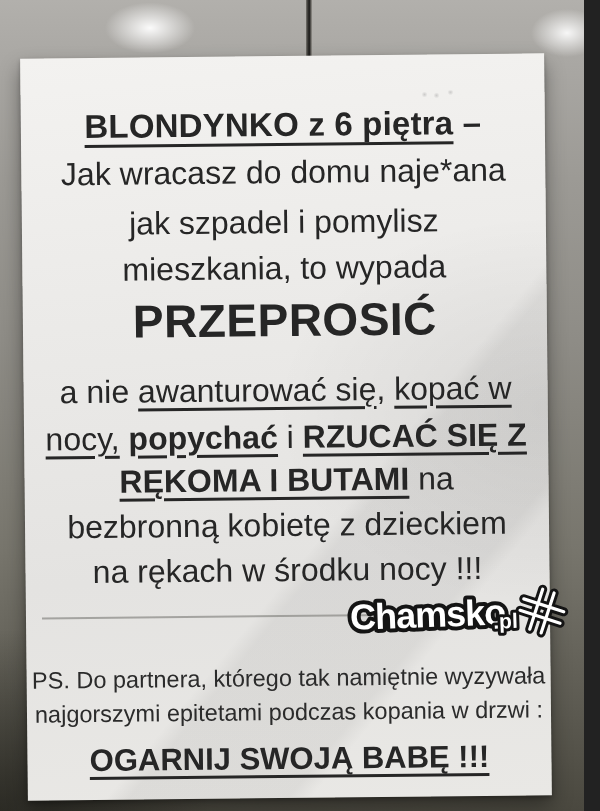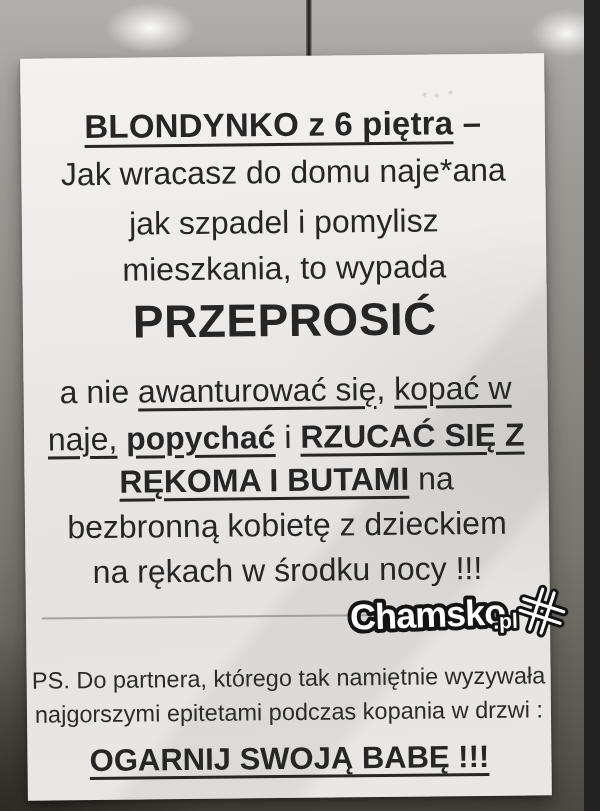--- a/index.html
+++ b/index.html
@@ -59,21 +59,21 @@
     <div class="line title"><span class="u">BLONDYNKO z 6 piętra</span><span> –</span></div>
 
     <div class="line body-line l1">Jak wracasz do domu naje*ana</div>
     <div class="line body-line l2">jak szpadel i pomylisz</div>
     <div class="line body-line l3">mieszkania, to wypada</div>
 
     <div class="line big">PRZEPROSIĆ</div>
 
     <div class="line body-line l5"><span>a nie </span><span class="u">awanturować się</span><span>, </span><span class="u">kopać w</span></div>
 
-    <div class="line body-line l6"><span class="u">naje,</span><span> </span><span class="u b">popychać</span><span> i </span><span class="u b">RZUCAĆ SIĘ Z</span></div>
+    <div class="line body-line l6"><span class="u">nocy,</span><span> </span><span class="u b">popychać</span><span> i </span><span class="u b">RZUCAĆ SIĘ Z</span></div>
 
     <div class="line body-line l7"><span class="u b">RĘKOMA I BUTAMI</span><span> na</span></div>
 
     <div class="line body-line l8">bezbronną kobietę z dzieckiem</div>
     <div class="line body-line l9">na rękach w środku nocy !!!</div>
 
     <div class="divider"></div>
 
     <div class="line ps ps1">PS. Do partnera, którego tak namiętnie wyzywała</div>
     <div class="line ps ps2">najgorszymi epitetami podczas kopania w drzwi :</div>

